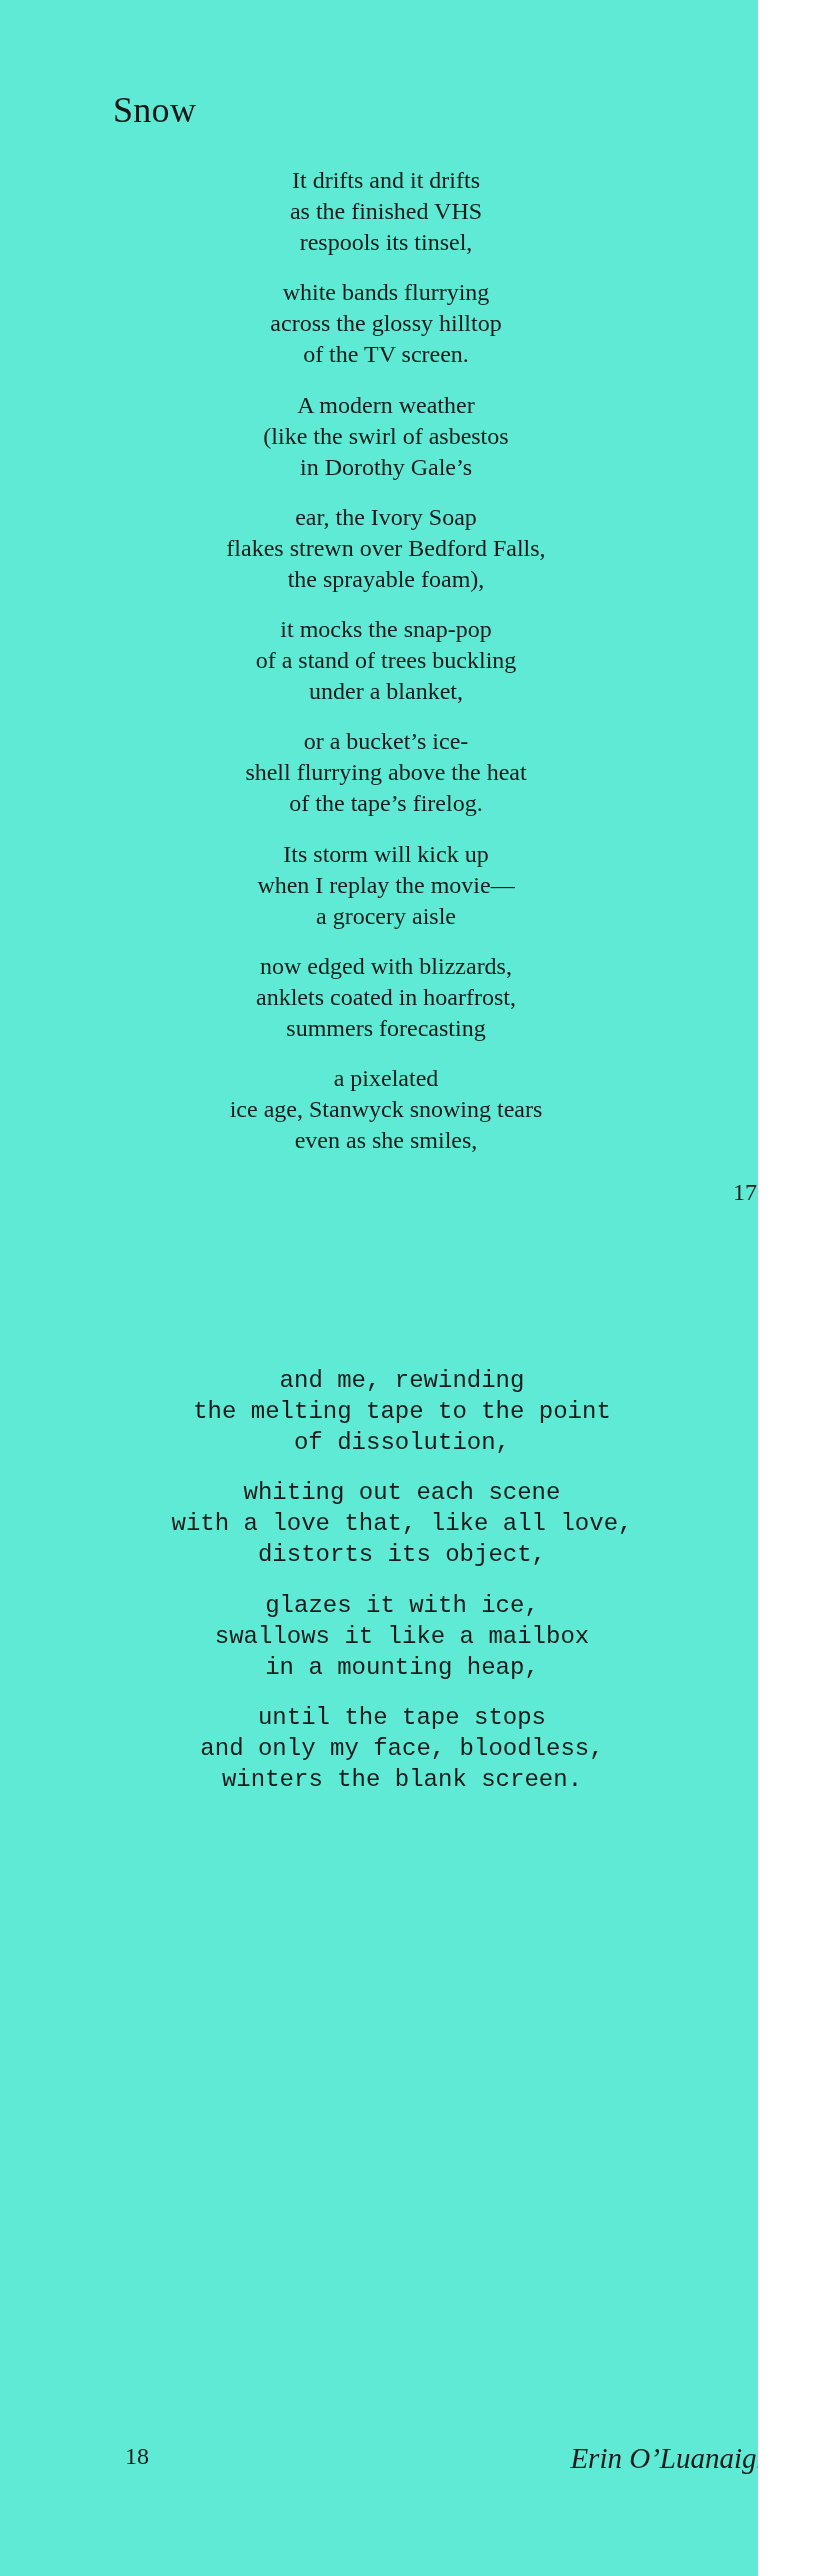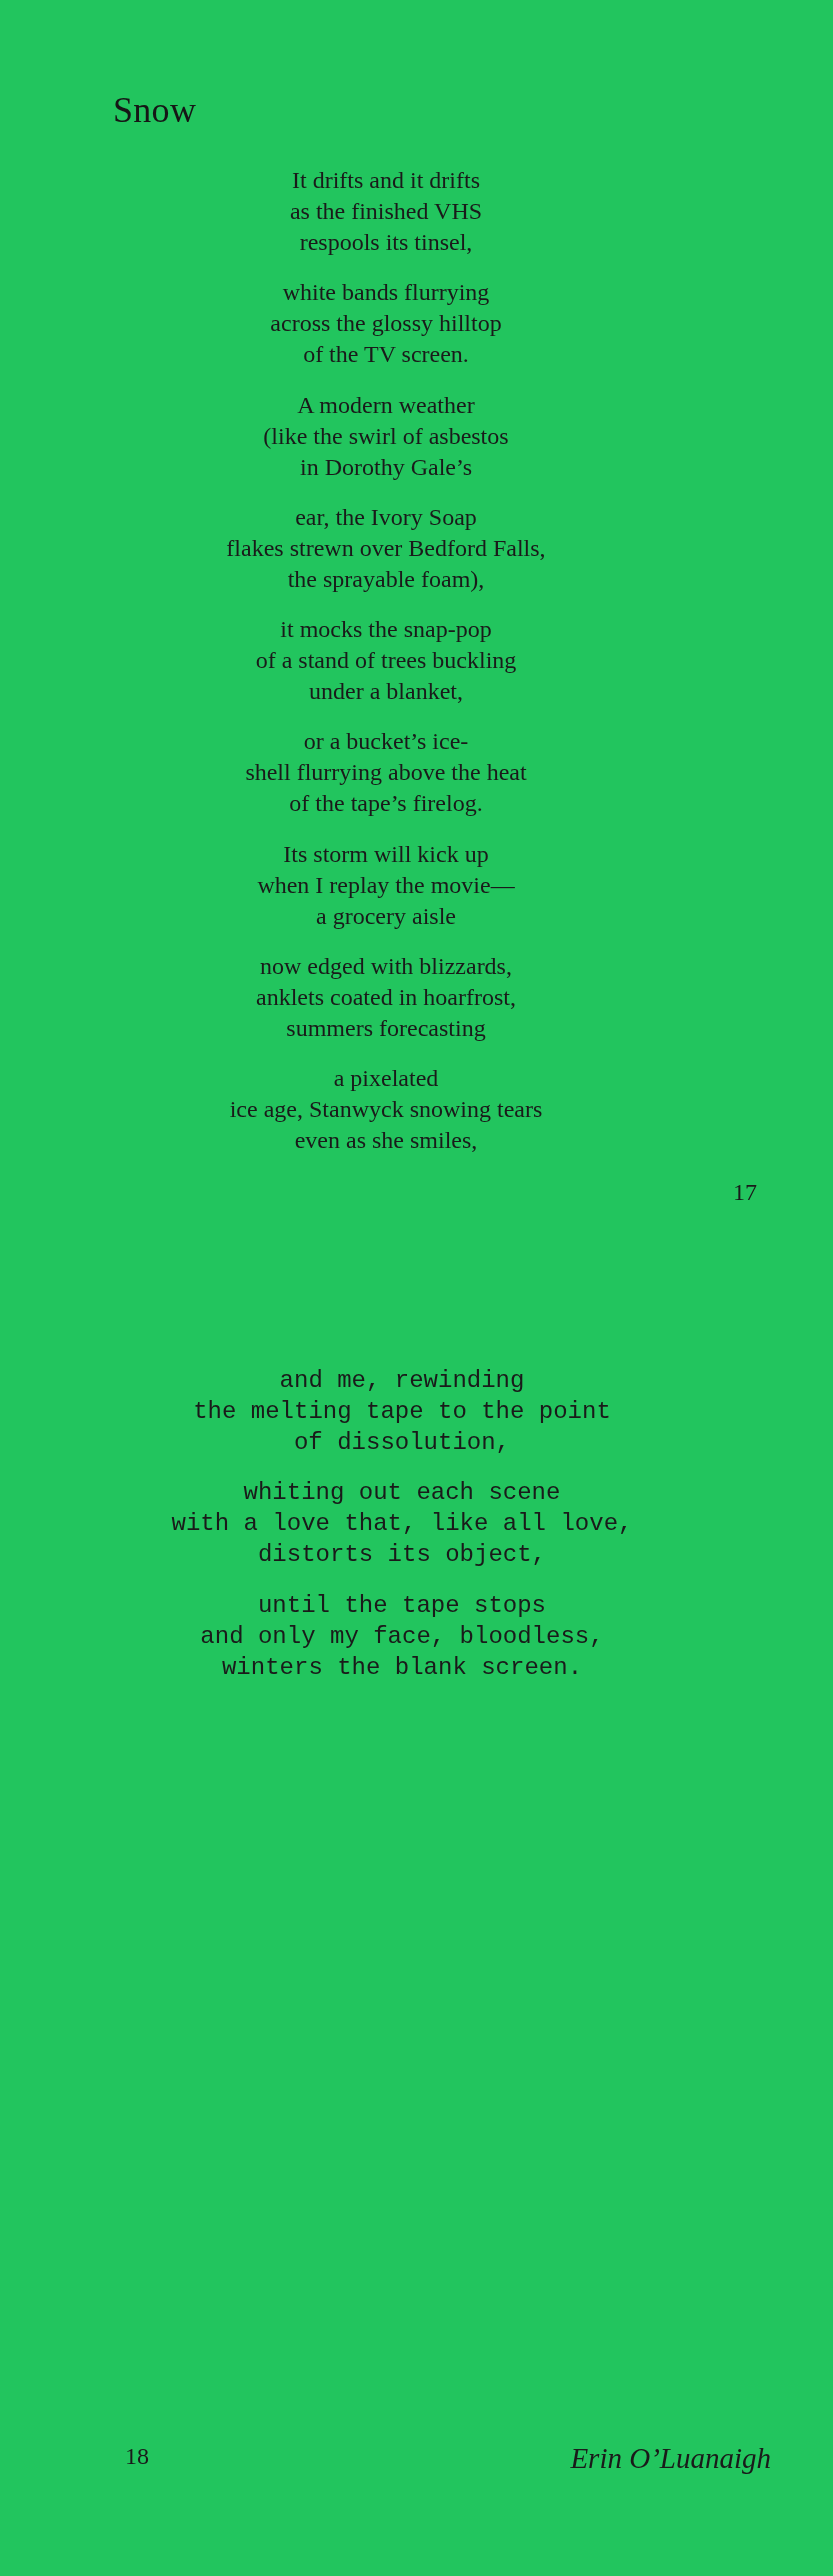--- a/index.html
+++ b/index.html
@@ -2,23 +2,23 @@
 <html style="font-size:9.2px"><head>
 <meta charset="utf-8">
 <style>
   html, body {
     margin: 0;
     padding: 0;
     background: #ffffff;
   }
   .canvas {
     position: relative;
-    width: 833px;
+    width: 758px;
     height: 2576px;
-    background: #22c55e;
+    background: #5eead4;
     font-family: "Liberation Serif", "DejaVu Serif", serif;
     color: #1a1a1a;
     overflow: hidden;
   }
   .page {
     position: absolute;
     left: 0;
     width: 833px;
     background: transparent;
   }
@@ -125,20 +125,23 @@
   </section>
 
   <section class="page page-2">
     <div class="poem-body poem-body-2">
       <p class="stanza">and me, rewinding
 the melting tape to the point
 of dissolution,</p>
       <p class="stanza">whiting out each scene
 with a love that, like all love,
 distorts its object,</p>
+      <p class="stanza">glazes it with ice,
+swallows it like a mailbox
+in a mounting heap,</p>
       <p class="stanza">until the tape stops
 and only my face, bloodless,
 winters the blank screen.</p>
     </div>
 
     <div class="page-number page-number-18">18</div>
 
     <div class="running-author">Erin O’Luanaigh</div>
   </section>
 

